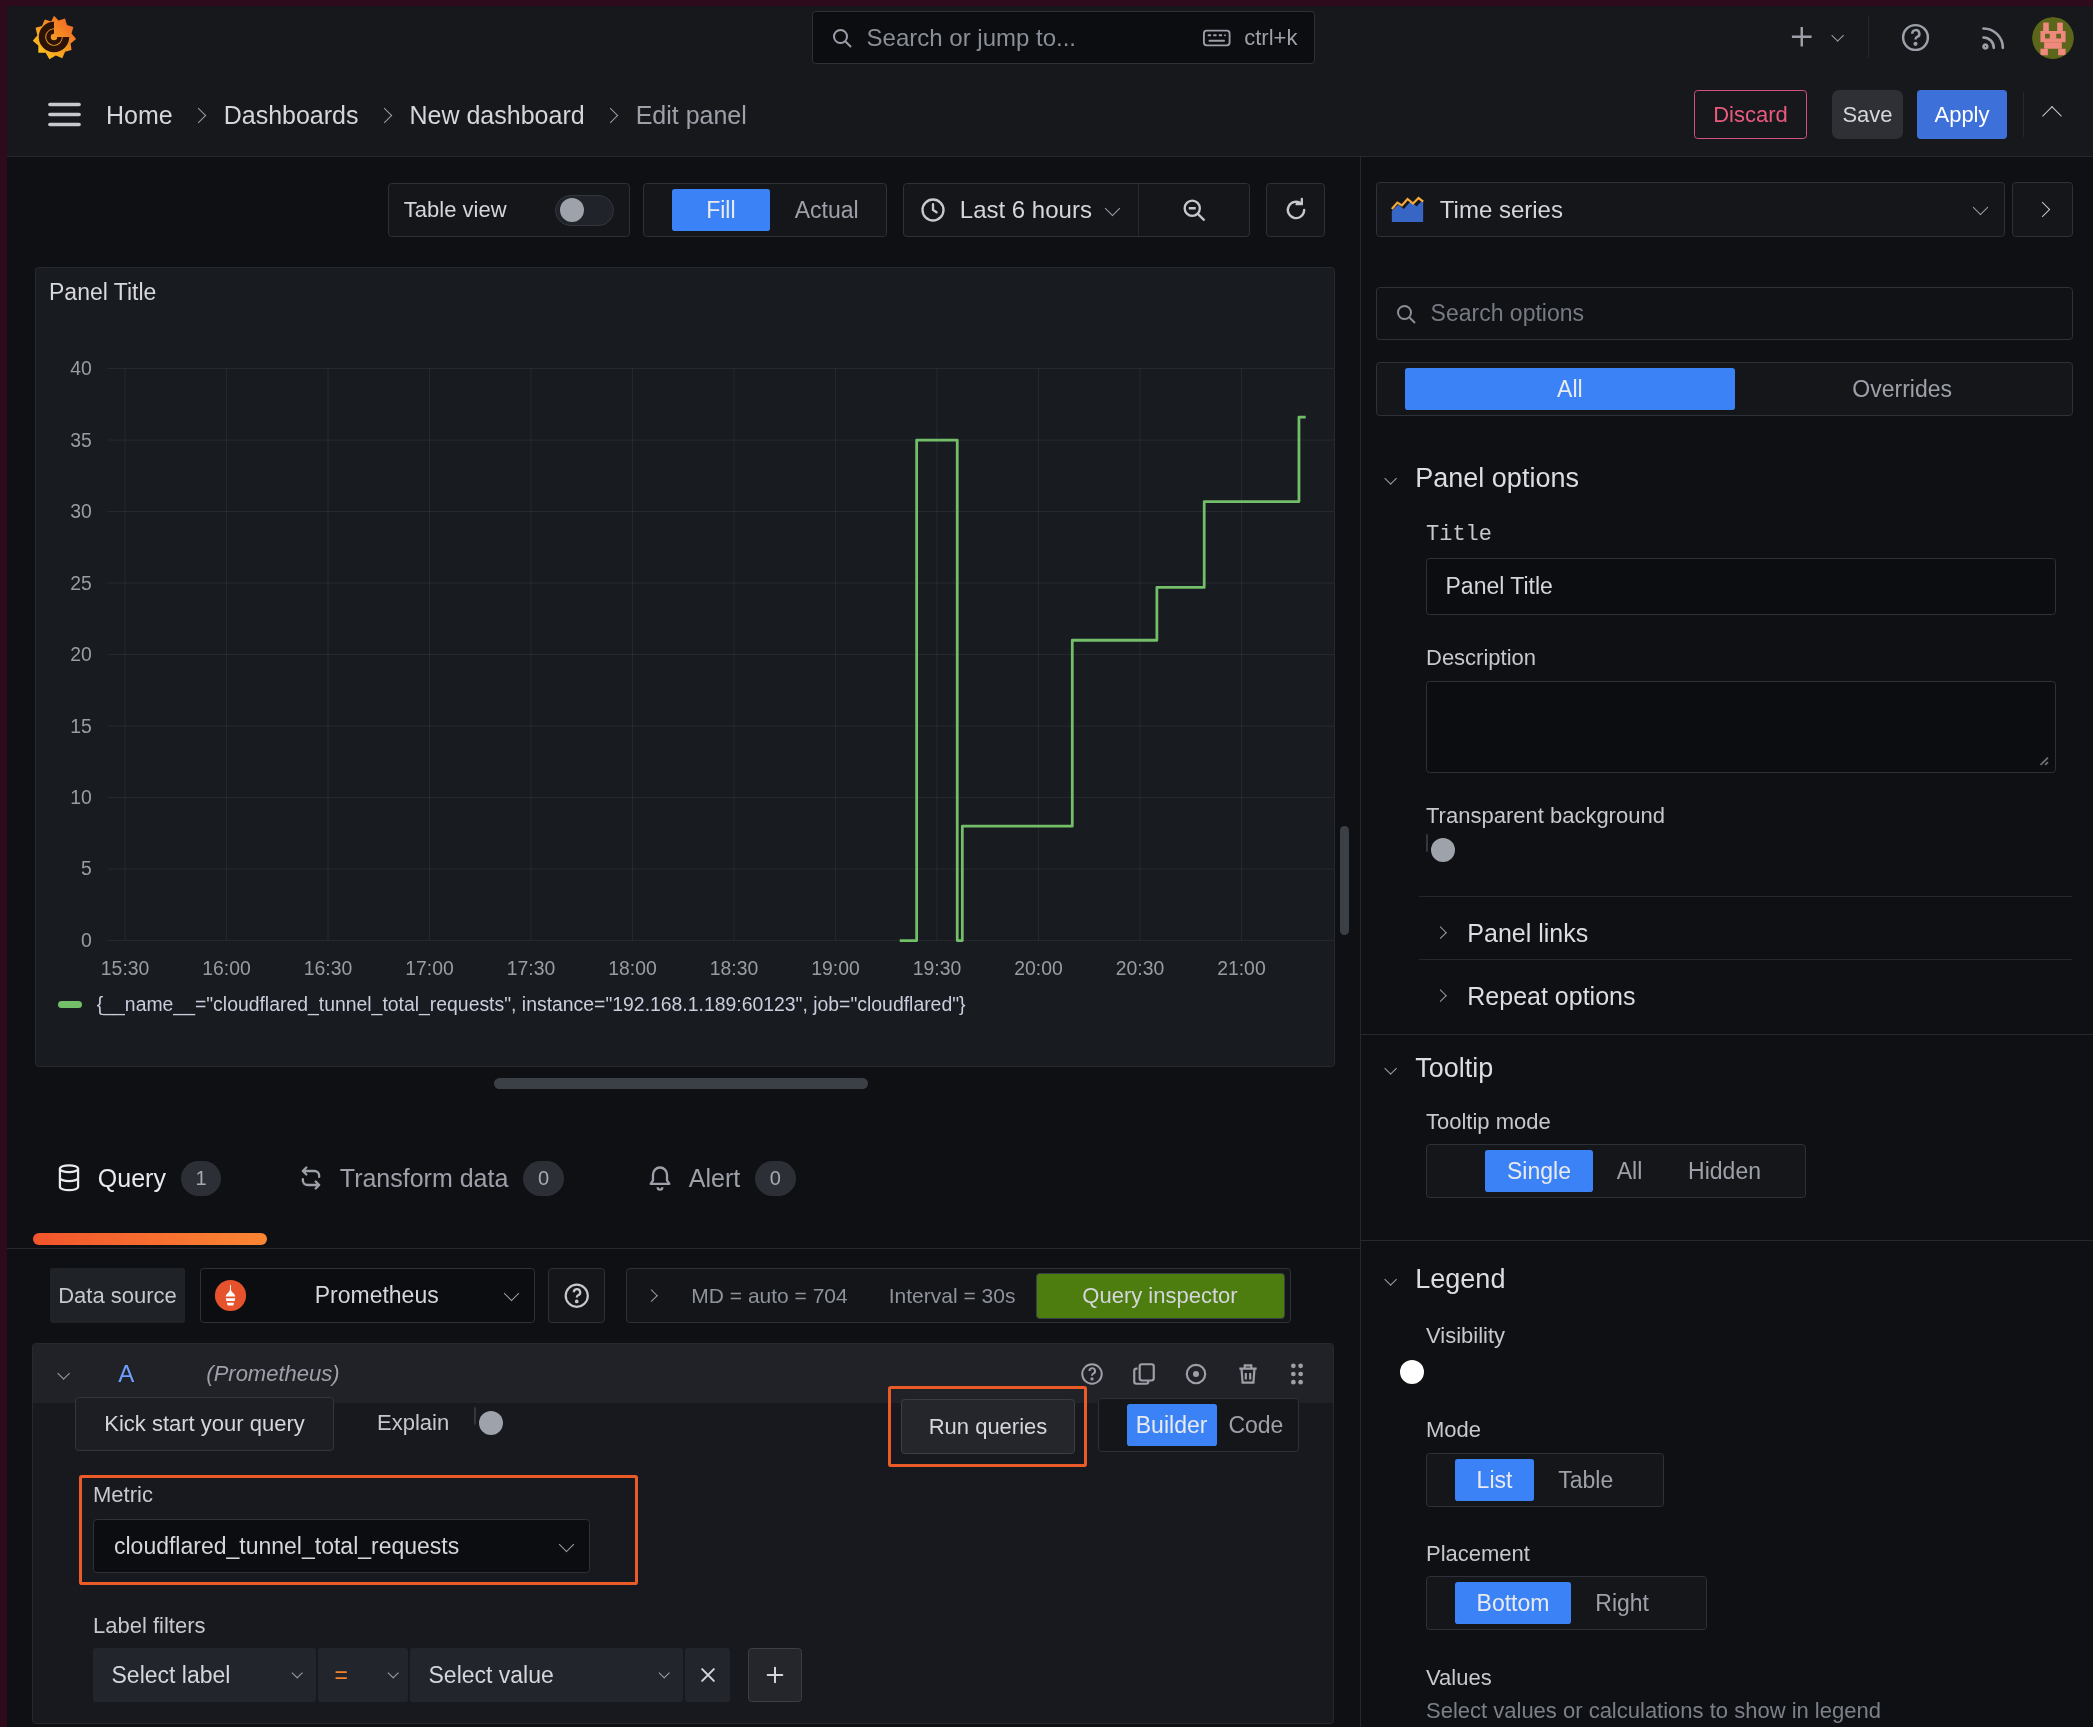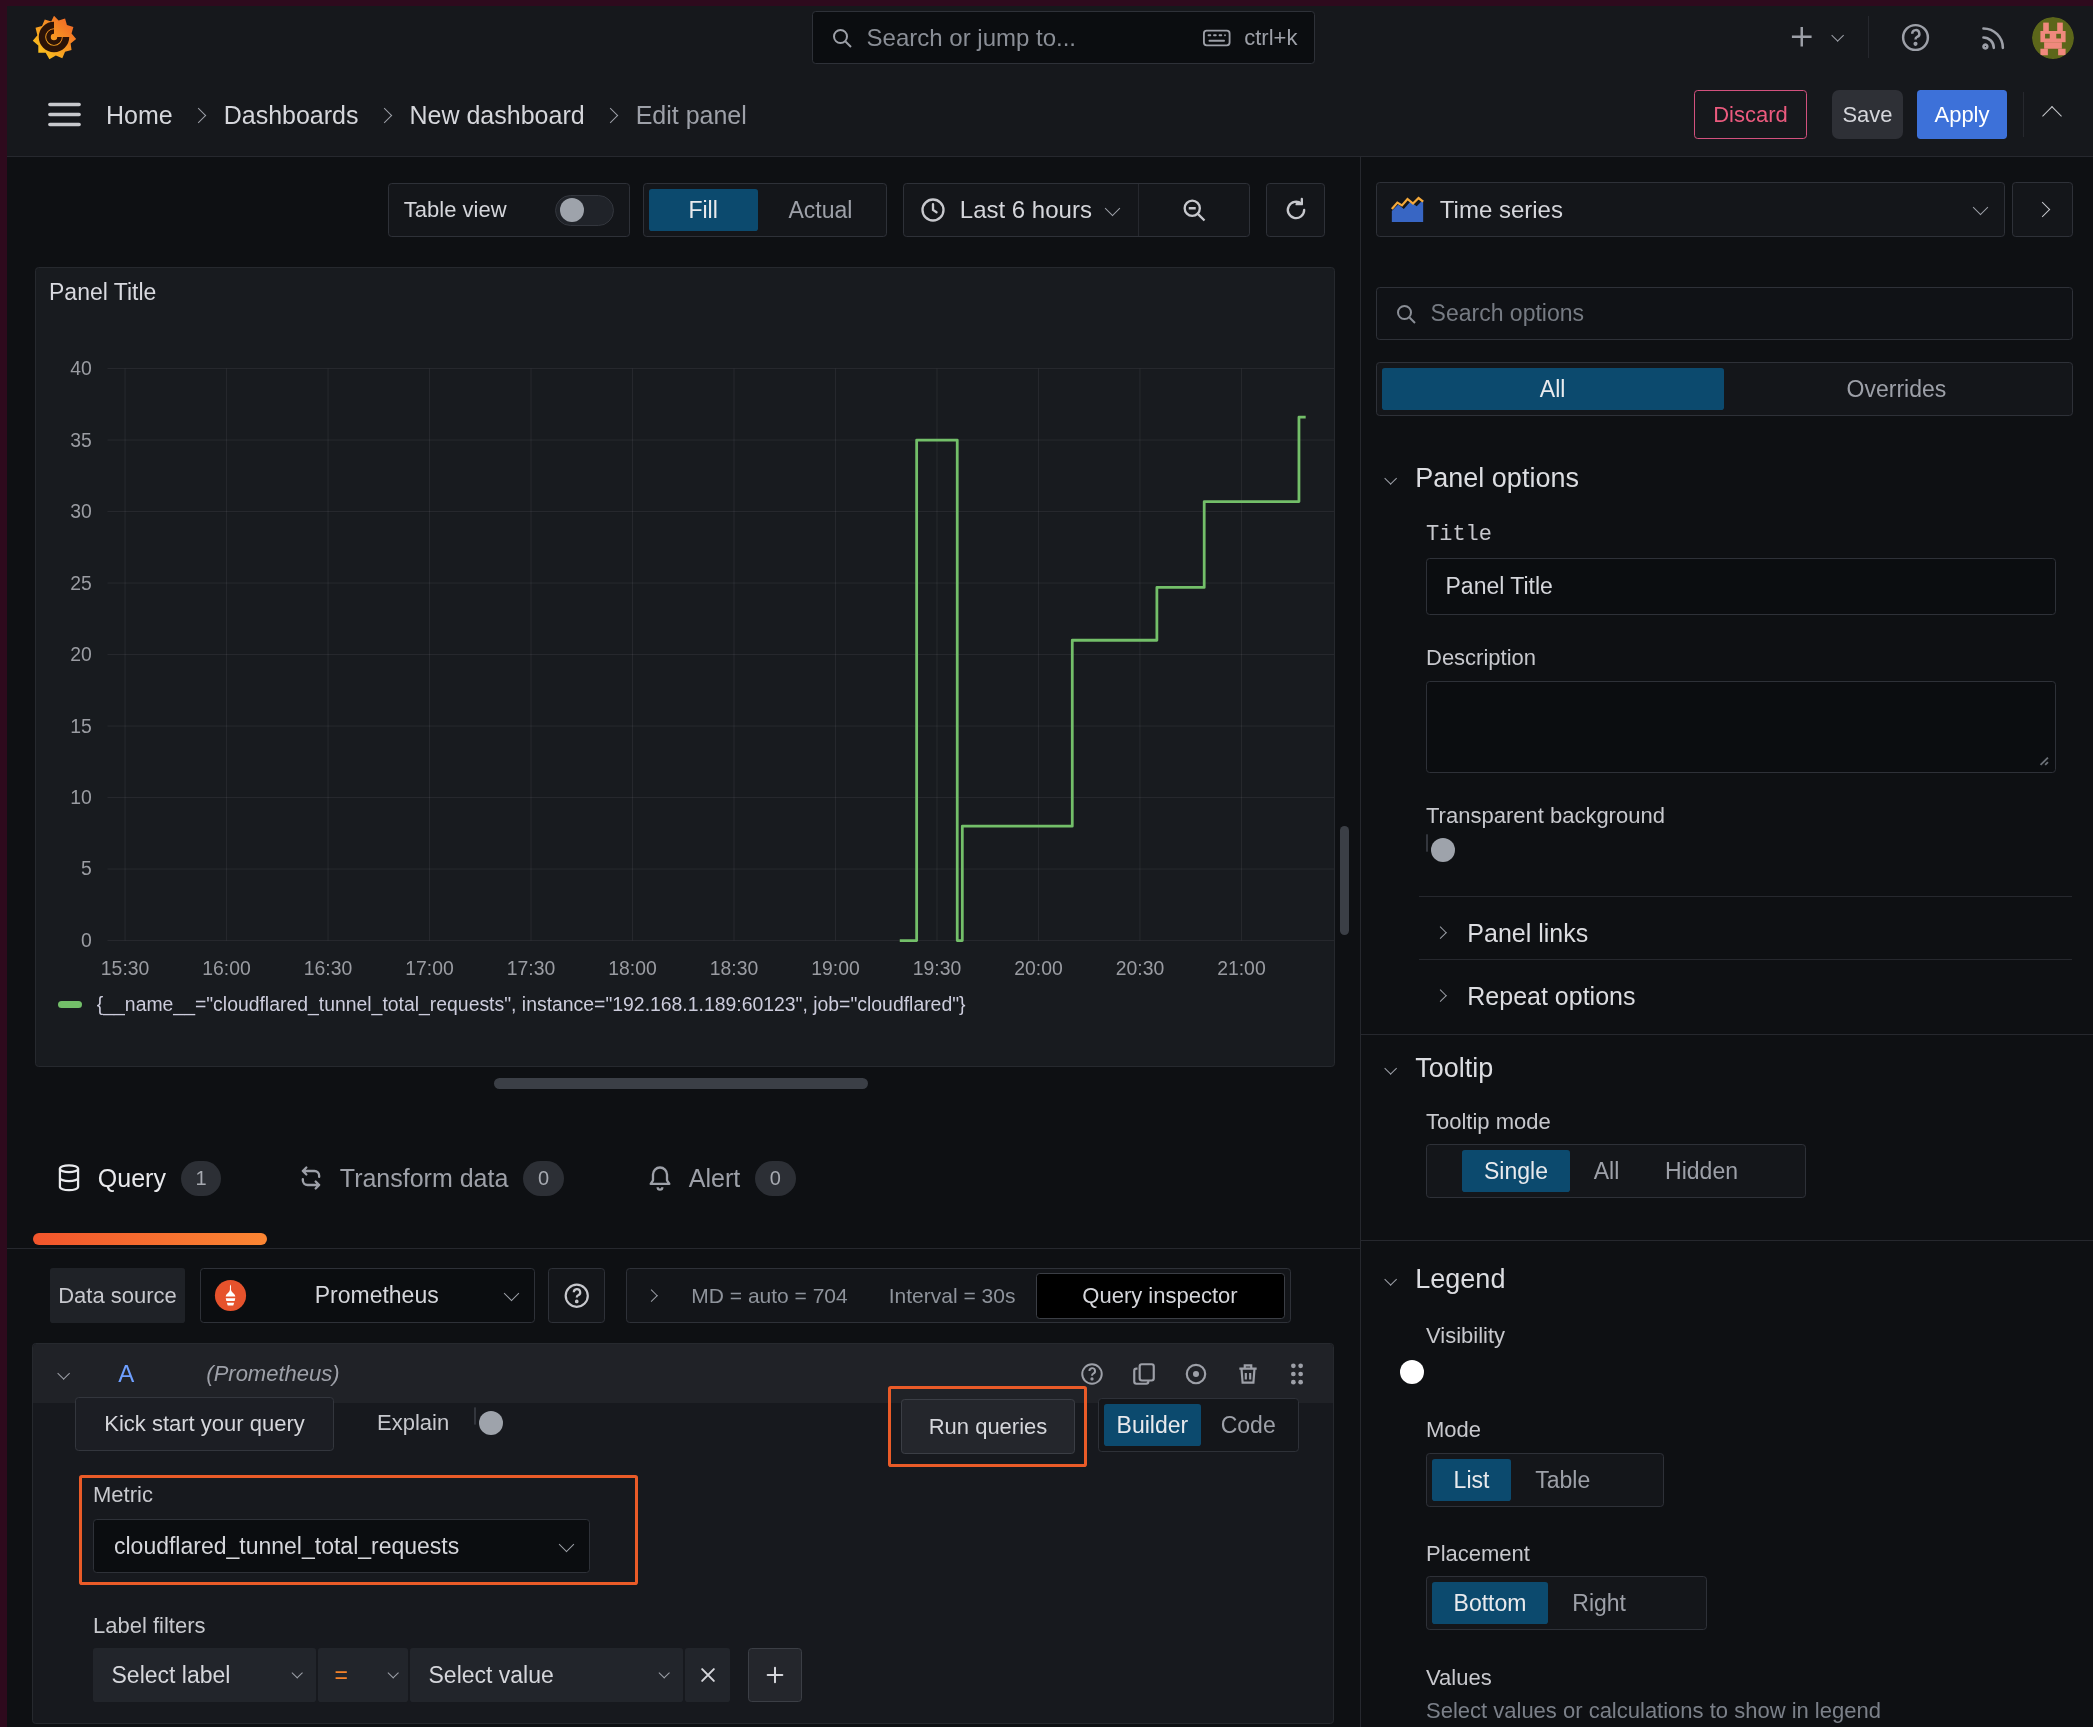--- a/index.html
+++ b/index.html
@@ -12,21 +12,21 @@
   .ico{color:#9da0a8;display:flex;align-items:center;justify-content:center;}
   .chev{width:10px;height:10px;border-right:1.8px solid currentColor;border-bottom:1.8px solid currentColor;display:inline-block;}
   .chev.down{transform:rotate(45deg);}
   .chev.right{transform:rotate(-45deg);}
   .chev.up{transform:rotate(-135deg);}
   .btn{display:flex;align-items:center;justify-content:center;border-radius:3.7px;font-size:22px;box-sizing:border-box;}
   .box{background:#14161a;border:0.9px solid #2e3138;border-radius:3.7px;box-sizing:border-box;}
   .input{background:#0b0d10;border:0.9px solid #2e3138;border-radius:3.7px;box-sizing:border-box;}
   .seg-wrap{background:#14161a;border:0.9px solid #2e3138;border-radius:3.7px;box-sizing:border-box;display:flex;align-items:stretch;padding:4.6px;gap:1.8px;}
   .seg{display:flex;align-items:center;justify-content:center;border-radius:2.8px;color:#9da0a8;font-size:23px;padding:0 22px;}
-  .seg.active{background:#0c4a6e;color:#e9eaed;}
+  .seg.active{background:#3b82f6;color:#e9eaed;margin-left:23px;}
   .toggle{position:relative;width:59px;height:31px;border-radius:15.7px;box-sizing:border-box;}
   .toggle.off{background:#202329;border:0.9px solid #33363d;}
   .toggle.off .knob{position:absolute;left:3.7px;top:2.8px;width:24px;height:24px;border-radius:50%;background:#9ea3ab;}
   .toggle.on{background:#3d71d9;}
   .toggle.on .knob{position:absolute;right:3.7px;top:3.7px;width:24px;height:24px;border-radius:50%;background:#ffffff;}
   .lbl{color:#c7c8cd;font-size:22px;}
   .muted{color:#9da0a8;}
   .divider{background:#26282e;}
   .badge{min-width:16.6px;height:35px;padding:0 12px;border-radius:17.5px;background:#2c2f35;color:#a7aab1;font-size:20px;display:flex;align-items:center;justify-content:center;}
   .annot{border:3.7px solid #ea5b28;border-radius:2.8px;box-sizing:border-box;pointer-events:none;}
@@ -283,21 +283,21 @@
         <circle cx="12" cy="12" r="9"></circle>
         <path d="M9.6 9.2a2.6 2.6 0 1 1 3.6 2.4c-.9.4-1.2 1-1.2 1.9"></path>
         <circle cx="12" cy="16.6" r=".6" fill="#c7c8cd"></circle>
       </svg>
   </div>
   <div class="abs box row" style="left:626px;top:1268px;width:665px;height:55px;padding:0 5.5px 0 20px;background:#131519;">
     <span class="chev right muted" style="width:8.3px;height:8.3px;"></span>
     <span style="font-size:21px;color:#8e939b;margin-left:35px;">MD = auto = 704</span>
     <span style="font-size:21px;color:#8e939b;margin-left:41px;">Interval = 30s</span>
     <span style="flex:1;"></span>
-    <span class="btn" style="width:249px;height:46px;background:#000000;border:0.9px solid #3b3e45;color:#d5d6db;">Query inspector</span>
+    <span class="btn" style="width:249px;height:46px;background:#4d7c0f;border:0.9px solid #3b3e45;color:#d5d6db;">Query inspector</span>
   </div>
 
   
   <div class="abs" style="left:32px;top:1343px;width:1300px;height:379px;background:#17191e;border:0.9px solid #26292e;border-radius:3.7px;">
     
     <div class="abs row" style="left:0;top:0;width:1300px;height:59px;background:#202227;border-radius:3.7px 3.7px 0 0;padding:0 26px;box-sizing:border-box;">
       <span class="chev down muted" style="width:8.3px;height:8.3px;"></span>
       <span style="font-size:24px;font-weight:500;color:#6e9fff;margin-left:50px;">A</span>
       <span style="font-size:22px;font-style:italic;color:#9da0a8;margin-left:72px;">(Prometheus)</span>
       <span style="flex:1;"></span>

